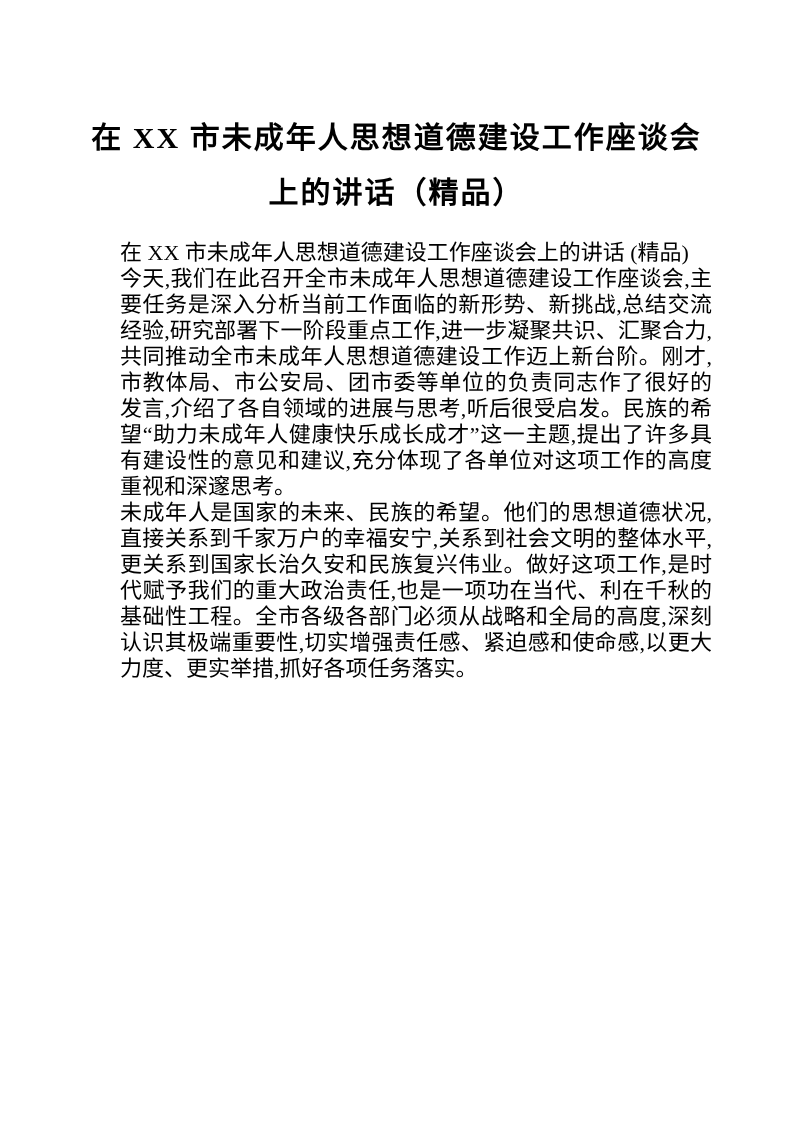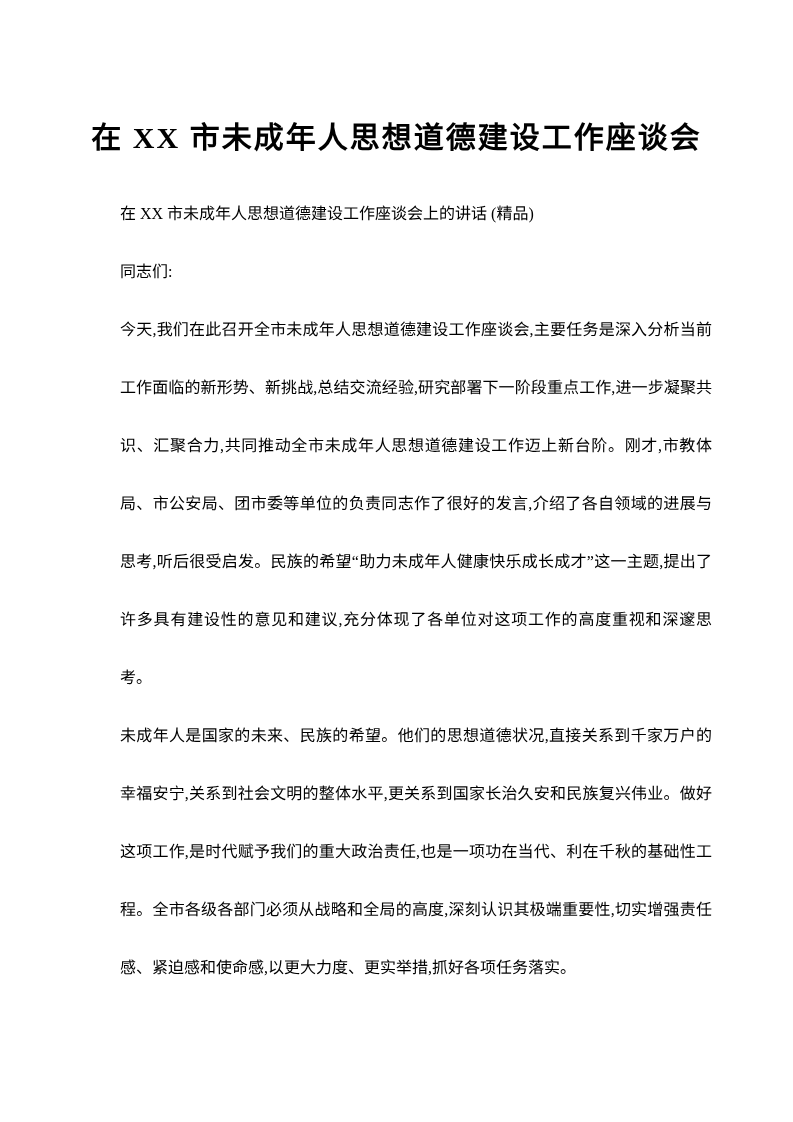--- a/index.html
+++ b/index.html
@@ -21,40 +21,40 @@
     padding-top: 110px;
     text-align: center;
     font-weight: 700;
     font-size: 30px;
     line-height: 55px;
     letter-spacing: 2px;
     color: #000000;
   }
   .doc-body {
     margin: 20px 81px 0 120px;
-    font-size: 16px;
-    line-height: 58px;
+    font-size: 22px;
+    line-height: 26px;
     text-align: justify;
     text-justify: inter-character;
     color: #000000;
   }
   .doc-body p {
     margin: 0;
     padding: 0;
   }
 </style>
 </head>
 <body>
 
 <div class="page">
 
   <div class="doc-title">
     <div>在 XX 市未成年人思想道德建设工作座谈会</div>
+    <div>上的讲话（精品）</div>
   </div>
 
   <div class="doc-body">
     <p>在 XX 市未成年人思想道德建设工作座谈会上的讲话 (精品)</p>
-    <p>同志们:</p>
     <p>今天,我们在此召开全市未成年人思想道德建设工作座谈会,主要任务是深入分析当前工作面临的新形势、新挑战,总结交流经验,研究部署下一阶段重点工作,进一步凝聚共识、汇聚合力,共同推动全市未成年人思想道德建设工作迈上新台阶。刚才,市教体局、市公安局、团市委等单位的负责同志作了很好的发言,介绍了各自领域的进展与思考,听后很受启发。民族的希望“助力未成年人健康快乐成长成才”这一主题,提出了许多具有建设性的意见和建议,充分体现了各单位对这项工作的高度重视和深邃思考。</p>
     <p>未成年人是国家的未来、民族的希望。他们的思想道德状况,直接关系到千家万户的幸福安宁,关系到社会文明的整体水平,更关系到国家长治久安和民族复兴伟业。做好这项工作,是时代赋予我们的重大政治责任,也是一项功在当代、利在千秋的基础性工程。全市各级各部门必须从战略和全局的高度,深刻认识其极端重要性,切实增强责任感、紧迫感和使命感,以更大力度、更实举措,抓好各项任务落实。</p>
   </div>
 
 </div>
 
 </body></html>

